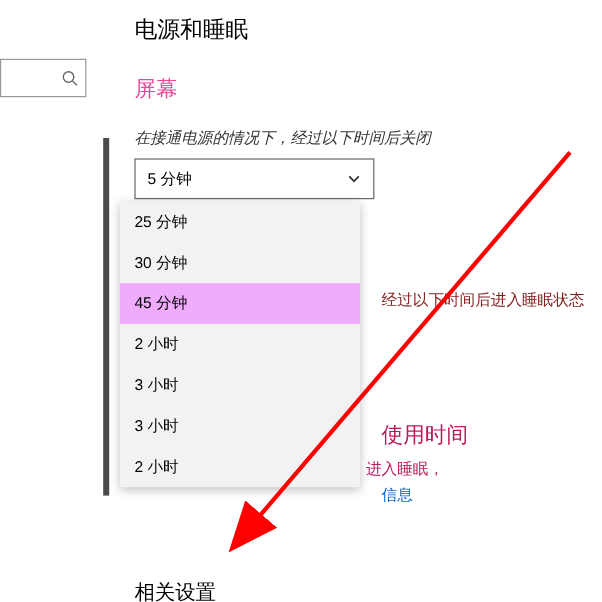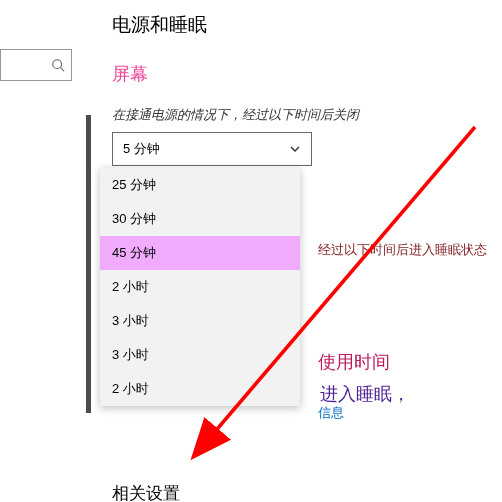--- a/index.html
+++ b/index.html
@@ -30,21 +30,21 @@
       background: #f2f2f2; box-shadow: 0 2px 8px rgba(0,0,0,0.25); z-index: 5;
     }
     .dd-item { height: 34px; display: flex; align-items: center; padding: 0 12px; font-size: 13px; color: #000; cursor: pointer; }
     .dd-item.selected { background: #f0abfc; }
     .dd-item.hover { background: #dcdcdc; }
 
     .sleep-text {
       position: absolute; left: 318px; top: 241px; font-size: 13px; color: #7f1d1d; white-space: nowrap;
     }
     .usage-title { position: absolute; left: 318px; top: 350px; font-size: 18px; color: #be185d; }
-    .usage-line1 { position: absolute; left: 320px; top: 382px; font-size: 18px; color: #4c1d95; }
+    .usage-line1 { position: absolute; left: 305px; top: 382px; font-size: 13px; color: #be185d; }
     .usage-link  { position: absolute; left: 318px; top: 404px; font-size: 13px; color: #0067c0; text-align: right; }
 
     .related { position: absolute; left: 112px; top: 482px; font-size: 17px; color: #000; }
 
     .arrow-svg { position: absolute; left: 0; top: 0; width: 502px; height: 502px; pointer-events: none; z-index: 10; }
   </style>
 </head>
 <body>
 
 <div class="search-box">

